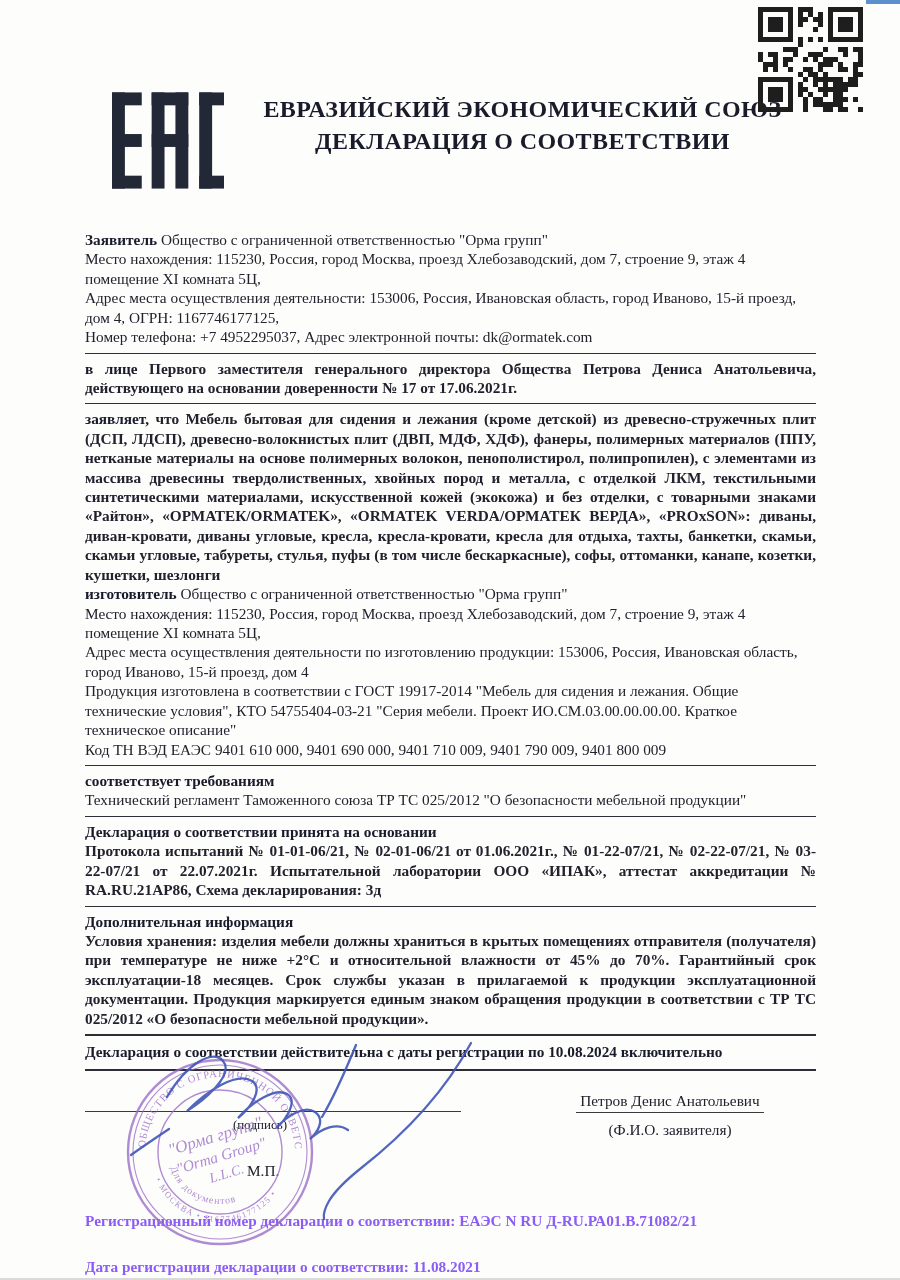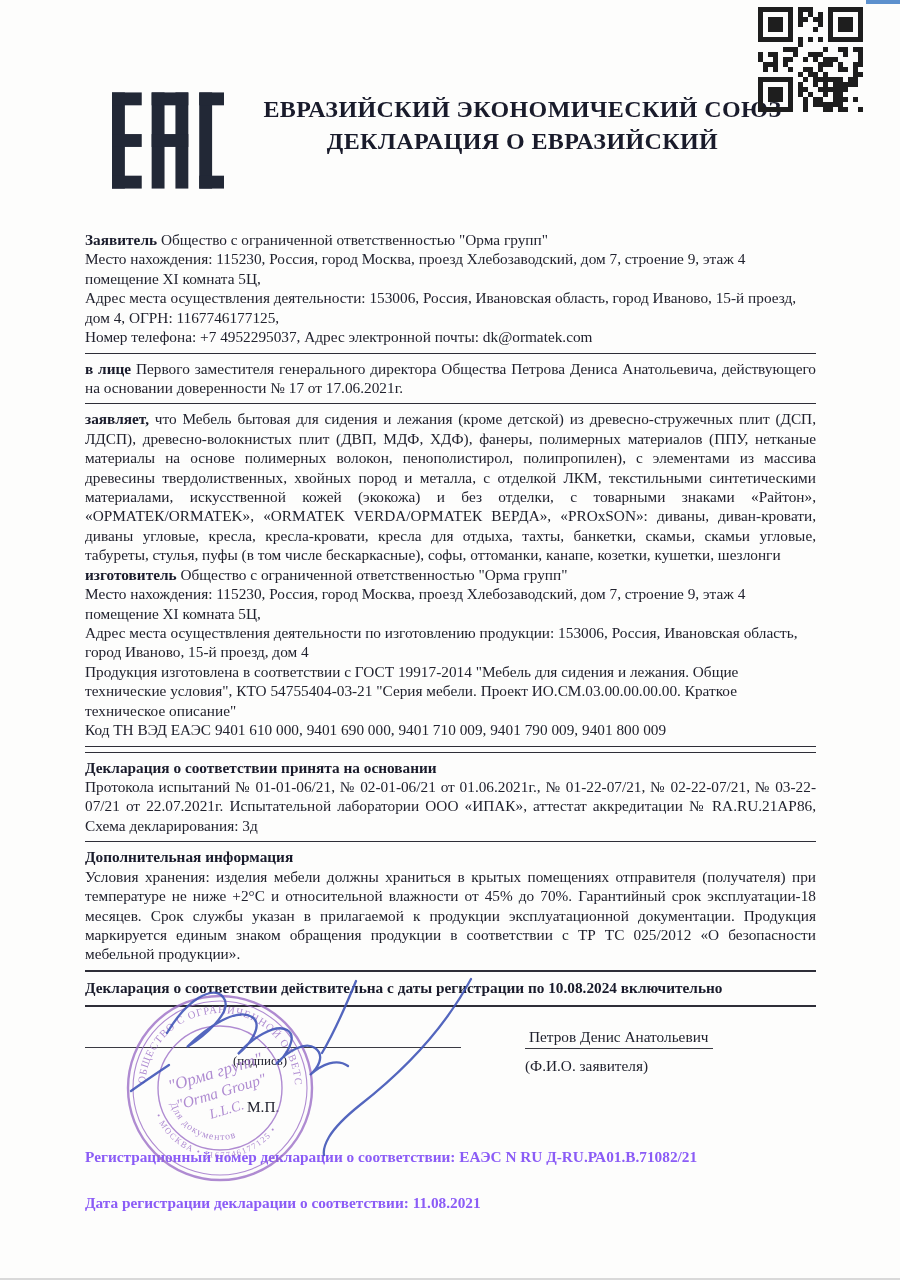--- a/index.html
+++ b/index.html
@@ -19,32 +19,32 @@
   .eac-logo{flex:0 0 auto;}
   .titles{margin-left:26px;text-align:center;width:545px;padding-top:2px;}
   .titles .t1,.titles .t2{
     font-weight:bold;font-size:24px;line-height:1.32;letter-spacing:.4px;color:#191b2b;
   }
   .qr-wrap{position:absolute;top:7px;right:37px;width:105px;height:105px;}
   .scan-artifact{position:absolute;top:0;right:0;width:34px;height:4px;background:#3f7cc4;opacity:.85;}
   
   .content{margin:36px 84px 0 85px;font-size:15.3px;line-height:1.27;}
   p{margin:0;}
-  .just{text-align:justify;}
+  .just{text-align:justify;font-weight:bold;}
   b{color:#191b2b;text-align:center;}
   .rule{border:none;border-top:1.6px solid #2e2e38;margin:5px 0 4px 0;}
   .rule.thick{border-top-width:2px;}
   .sec{padding:1px 0;}
   
   .validity{font-weight:bold;padding:2px 0 3px 0;color:#191b2b;}
   
   .sig-block{position:relative;height:126px;margin-top:2px;}
   .sig-line{position:absolute;left:0;top:36px;width:376px;border-bottom:1.8px solid #3a3a42;}
   .sig-caption{position:absolute;left:148px;top:42px;font-size:13px;}
-  .fio{position:absolute;left:440px;top:16px;width:290px;text-align:left;}
+  .fio{position:absolute;left:440px;top:16px;width:290px;text-align:center;}
   .fio .name{display:inline-block;border-bottom:1.4px solid #3a3a42;padding:0 4px 1px 4px;}
   .fio .cap{margin-top:7px;}
   .mp{position:absolute;left:162px;top:86px;}
   .overlay{position:absolute;left:-50px;top:-42px;width:446px;height:236px;pointer-events:none;z-index:5;}
   
   .footer p{font-weight:bold;color:#8b5cf6;}
   .reg-num{margin-top:10px;}
   .reg-date{margin-top:26px;}
 </style>
 </head>
@@ -289,21 +289,21 @@
         <rect x="40" y="0" width="37" height="13"></rect>
         <rect x="40" y="42" width="37" height="13"></rect>
 
         <rect x="88" y="0" width="13" height="97"></rect>
         <rect x="88" y="0" width="25" height="13"></rect>
         <rect x="88" y="84" width="25" height="13"></rect>
       </svg>
     </div>
     <div class="titles">
       <div class="t1">ЕВРАЗИЙСКИЙ ЭКОНОМИЧЕСКИЙ СОЮЗ</div>
-      <div class="t2">ДЕКЛАРАЦИЯ О ЕВРАЗИЙСКИЙ</div>
+      <div class="t2">ДЕКЛАРАЦИЯ О СООТВЕТСТВИИ</div>
     </div>
   </div>
 
   <div class="content">
 
     <div class="sec">
       <p><b>Заявитель</b> <span>Общество с ограниченной ответственностью "Орма групп"</span></p>
       <p>Место нахождения: 115230, Россия, город Москва, проезд Хлебозаводский, дом 7, строение 9, этаж 4 помещение XI комната 5Ц,</p>
       <p>Адрес места осуществления деятельности: 153006, Россия, Ивановская область, город Иваново, 15-й проезд, дом 4, ОГРН: 1167746177125,</p>
       <p>Номер телефона: +7 4952295037, Адрес электронной почты: dk@ormatek.com</p>
@@ -321,20 +321,24 @@
       <p class="just"><b>заявляет,</b> <span>что Мебель бытовая для сидения и лежания (кроме детской) из древесно-стружечных плит (ДСП, ЛДСП), древесно-волокнистых плит (ДВП, МДФ, ХДФ), фанеры, полимерных материалов (ППУ, нетканые материалы на основе полимерных волокон, пенополистирол, полипропилен), с элементами из массива древесины твердолиственных, хвойных пород и металла, с отделкой ЛКМ, текстильными синтетическими материалами, искусственной кожей (экокожа) и без отделки, с товарными знаками «Райтон», «ОРМАТЕК/ORMATEK», «ORMATEK VERDA/ОРМАТЕК ВЕРДА», «PROxSON»: диваны, диван-кровати, диваны угловые, кресла, кресла-кровати, кресла для отдыха, тахты, банкетки, скамьи, скамьи угловые, табуреты, стулья, пуфы (в том числе бескаркасные), софы, оттоманки, канапе, козетки, кушетки, шезлонги</span></p>
       <p><b>изготовитель</b> <span>Общество с ограниченной ответственностью "Орма групп"</span></p>
       <p>Место нахождения: 115230, Россия, город Москва, проезд Хлебозаводский, дом 7, строение 9, этаж 4 помещение XI комната 5Ц,</p>
       <p>Адрес места осуществления деятельности по изготовлению продукции: 153006, Россия, Ивановская область, город Иваново, 15-й проезд, дом 4</p>
       <p>Продукция изготовлена в соответствии с ГОСТ 19917-2014 "Мебель для сидения и лежания. Общие технические условия", КТО 54755404-03-21 "Серия мебели. Проект ИО.СМ.03.00.00.00.00. Краткое техническое описание"</p>
       <p>Код ТН ВЭД ЕАЭС  9401 610 000, 9401 690 000, 9401 710 009, 9401 790 009, 9401 800 009</p>
     </div>
 
     <hr class="rule">
 
+    <div class="sec">
+      <p><b>соответствует требованиям</b></p>
+      <p>Технический регламент Таможенного союза ТР ТС 025/2012 "О безопасности мебельной продукции"</p>
+    </div>
 
     <hr class="rule">
 
     <div class="sec">
       <p><b>Декларация о соответствии принята на основании</b></p>
       <p class="just">Протокола испытаний № 01-01-06/21, № 02-01-06/21 от 01.06.2021г., № 01-22-07/21, № 02-22-07/21, № 03-22-07/21 от 22.07.2021г. Испытательной лаборатории ООО «ИПАК», аттестат аккредитации № RA.RU.21АР86, Схема декларирования: 3д</p>
     </div>
 
     <hr class="rule">
 

